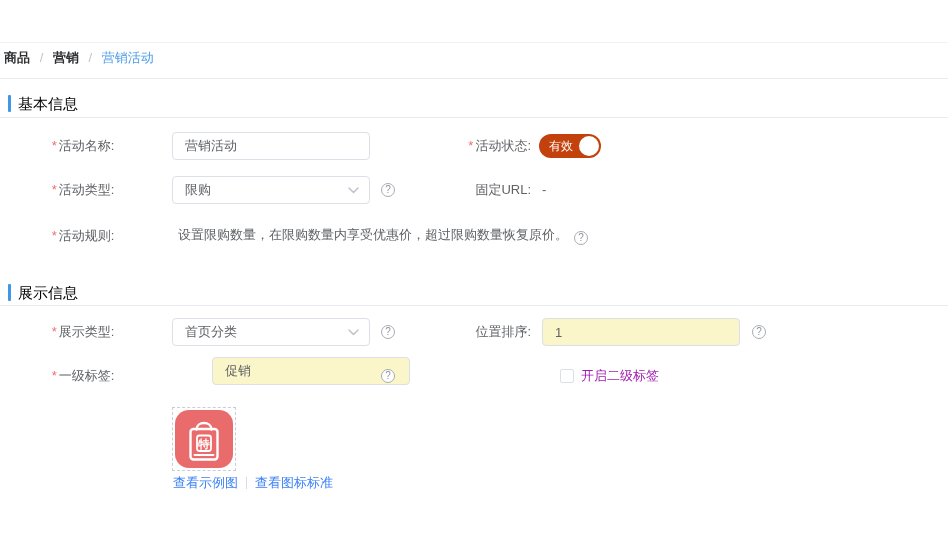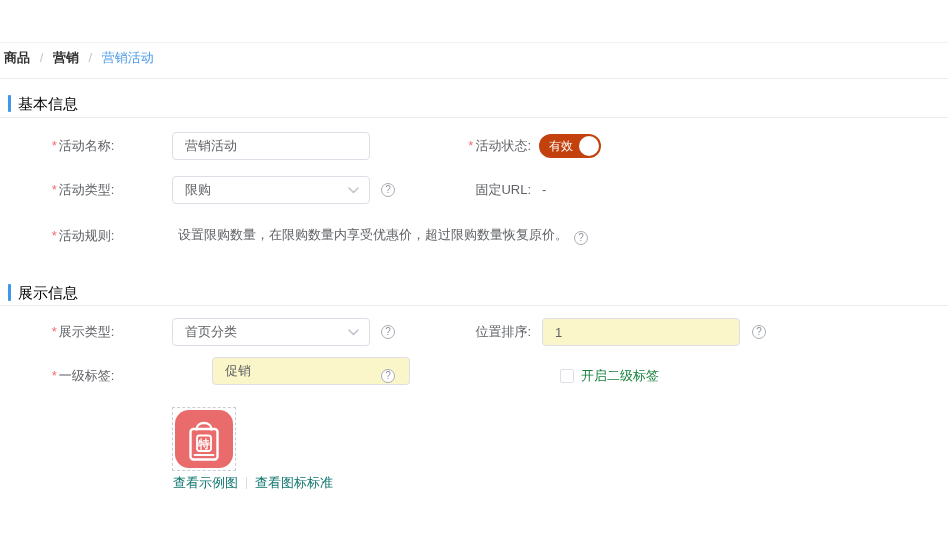--- a/index.html
+++ b/index.html
@@ -38,27 +38,27 @@
   .toggle{position:absolute;left:539px;top:134px;width:62px;height:24px;border-radius:12px;
           background:#c2410c;cursor:pointer;}
   .toggle-text{position:absolute;left:10px;top:0;height:24px;line-height:24px;font-size:12px;color:#fff;}
   .knob{position:absolute;right:2px;top:2px;width:20px;height:20px;border-radius:50%;background:#fff;}
   
   .rules-line{position:absolute;left:178px;font-size:13px;color:#606266;line-height:14px;white-space:nowrap;}
   .plain-val{position:absolute;font-size:13px;color:#606266;line-height:14px;}
   
   .checkbox{position:absolute;left:560px;top:369px;width:14px;height:14px;border:1px solid #DCDFE6;
             border-radius:2px;background:#fff;box-sizing:border-box;cursor:pointer;}
-  .cb-label{position:absolute;left:581px;top:369px;font-size:13px;color:#15803d;line-height:14px;cursor:pointer;}
+  .cb-label{position:absolute;left:581px;top:369px;font-size:13px;color:#a21caf;line-height:14px;cursor:pointer;}
   
   .upload-box{position:absolute;left:172px;top:407px;width:64px;height:64px;box-sizing:border-box;
               border:1px dashed #C9CDD4;padding:2px;cursor:pointer;}
   .app-icon{width:58px;height:58px;border-radius:14px;background:#EA6B6B;}
   .links{position:absolute;left:173px;top:475px;display:flex;align-items:center;}
-  .link{font-size:13px;color:#0f766e;line-height:15px;cursor:pointer;white-space:nowrap;}
+  .link{font-size:13px;color:#3b82f6;line-height:15px;cursor:pointer;white-space:nowrap;}
   .link-divider{width:1px;height:12px;background:#D8DBDF;margin:0 8px;}
 </style>
 </head>
 <body>
 
 <div class="stage">
 
   <div class="hr faint" style="top:42px"></div>
 
   <div class="breadcrumb">

